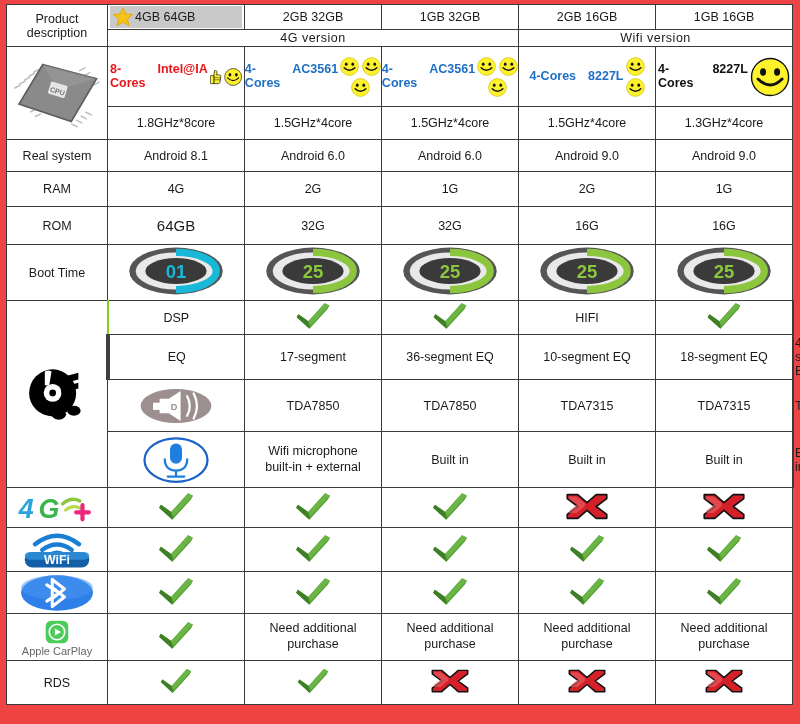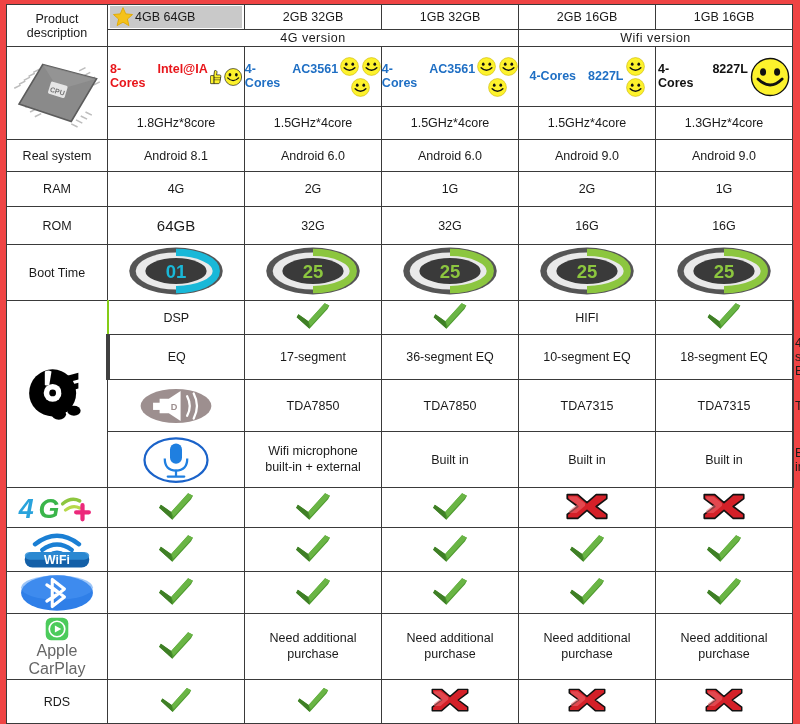--- a/index.html
+++ b/index.html
@@ -598,21 +598,21 @@
               <use href="#sym-check"></use>
             </svg>
         </td>
       </tr>
 
       <tr style="height:47px">
         <td class="logo-cell">
           <svg width="24" height="24" viewBox="0 0 34 34" style="display:block;margin:2px auto 1px;">
               <use href="#sym-carplay"></use>
             </svg>
-          <div style="font-size:16px;color:#666;">Apple CarPlay</div>
+          <div style="font-size:11px;color:#666;">Apple CarPlay</div>
         </td>
         <td>
           <svg width="42" height="29">
               <use href="#sym-check"></use>
             </svg>
         </td>
         <td class="blk twoline">
           <div>Need additional</div>
           <div>purchase</div>
         </td>

